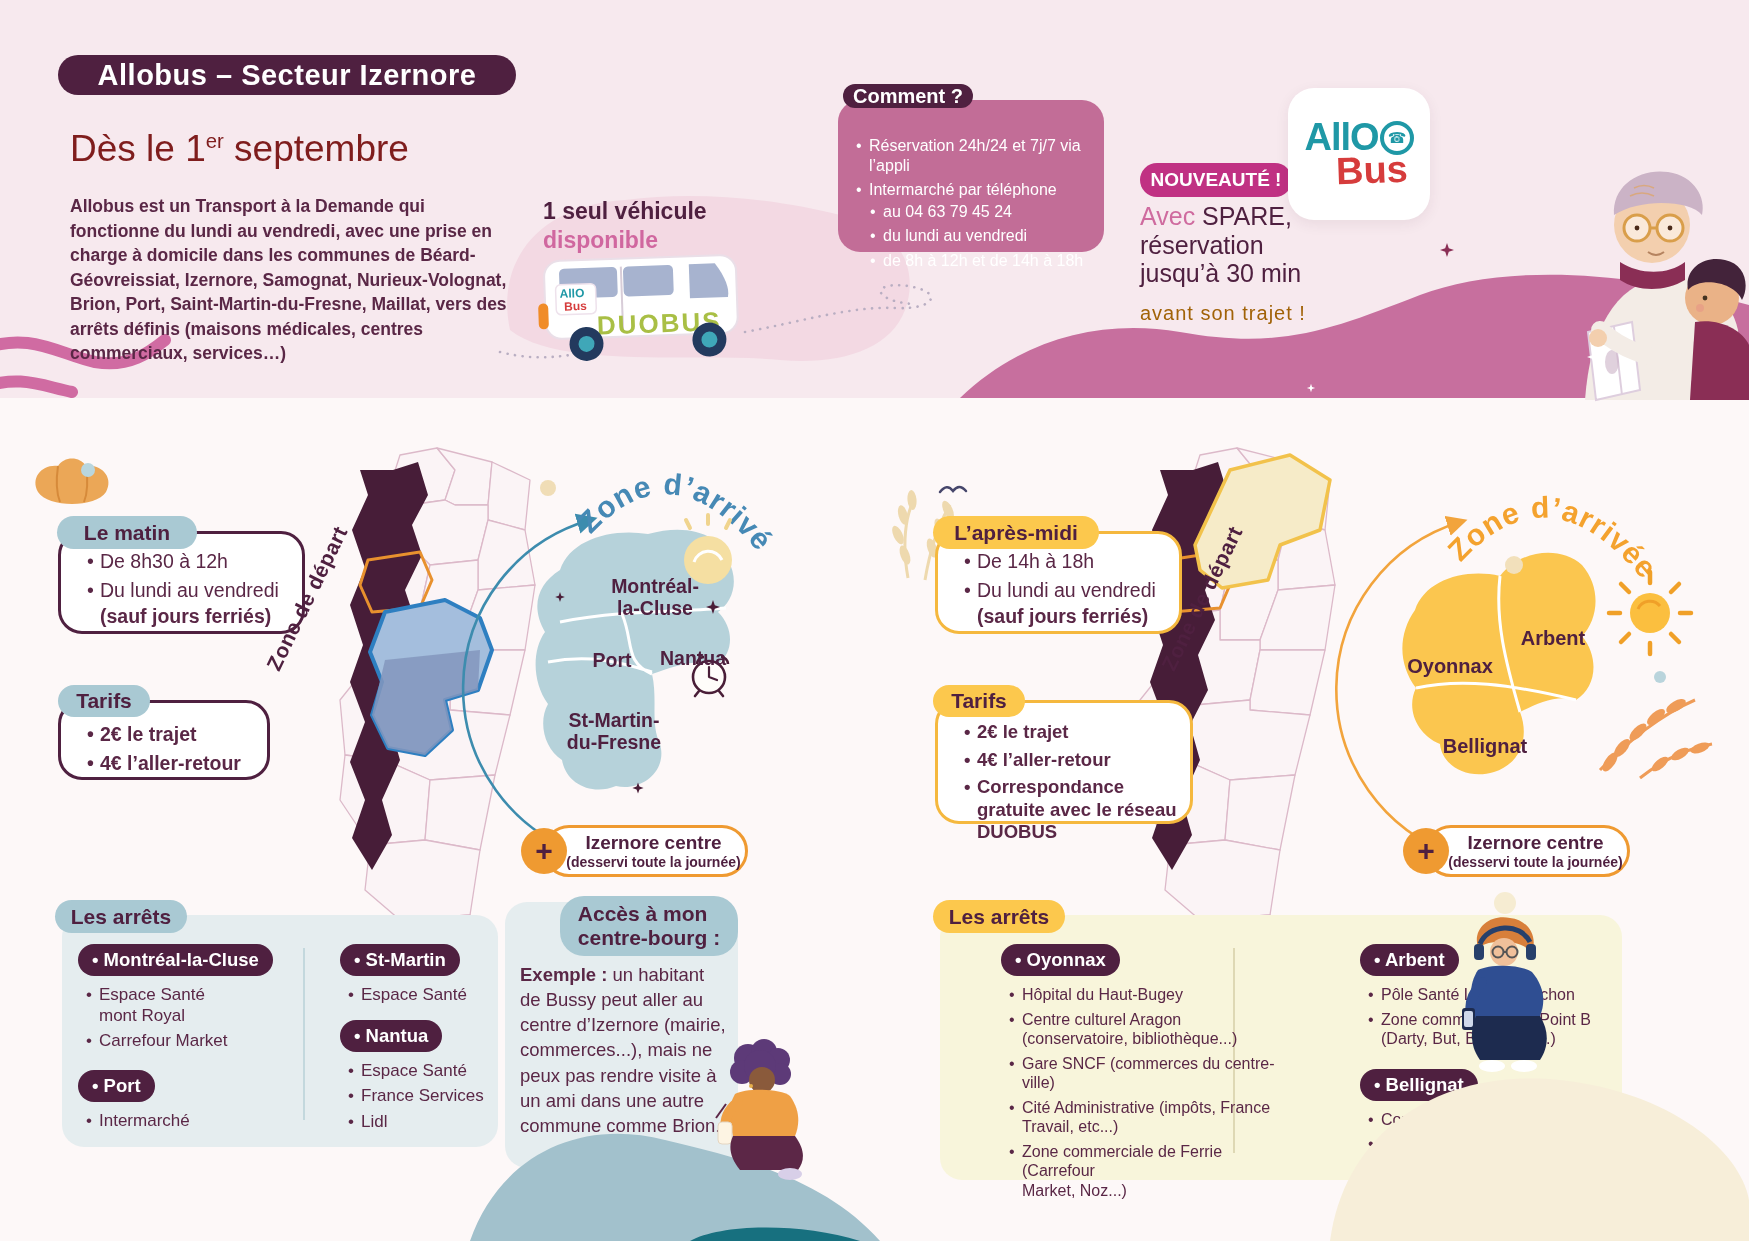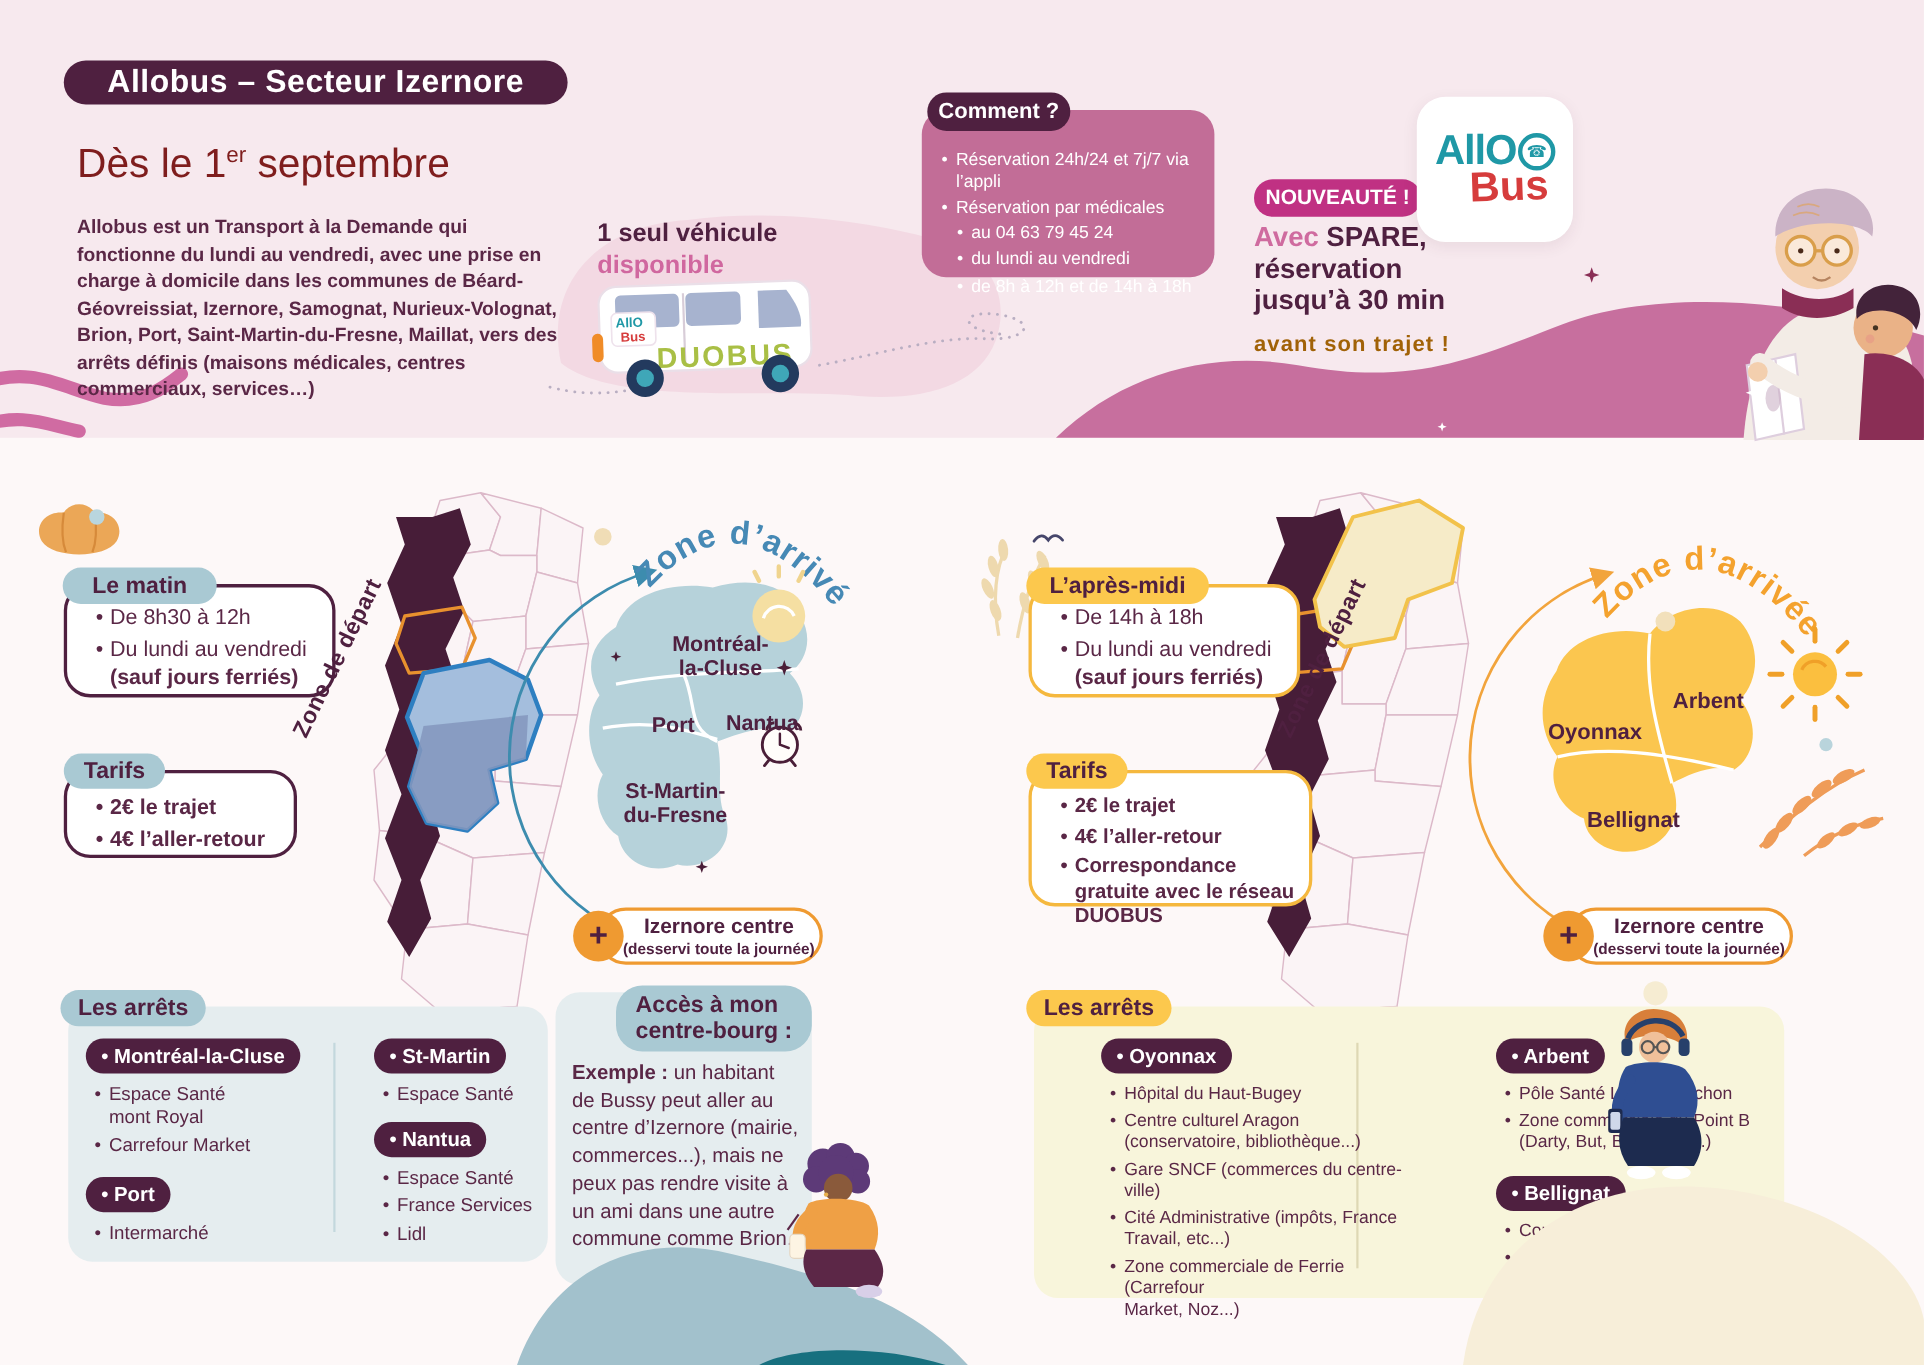--- a/index.html
+++ b/index.html
@@ -232,36 +232,36 @@
   </div>
 
   <p class="abs" style="left:70px;top:194px;width:438px;font-size:17.5px;font-weight:700;line-height:1.4;color:#5a2746">Allobus est un Transport à la Demande qui fonctionne du lundi au vendredi, avec une prise en charge à domicile dans les communes de Béard-Géovreissiat, Izernore, Samognat, Nurieux-Volognat, Brion, Port, Saint-Martin-du-Fresne, Maillat, vers des arrêts définis (maisons médicales, centres commerciaux, services…)</p>
 
   <div class="abs" style="left:543px;top:198px;font-size:23px;font-weight:700;color:#4f2040">1 seul véhicule</div>
   <div class="abs" style="left:543px;top:227px;font-size:23px;font-weight:700;color:#d0679f">disponible</div>
 
   <div class="abs" style="left:838px;top:100px;width:266px;height:152px;background:#c26d97;border-radius:22px">
     <div style="padding:36px 12px 0 16px;color:#fff;font-size:16px;line-height:1.26">
       <div class="li">Réservation 24h/24 et 7j/7 via l’appli</div>
-      <div class="li" style="margin-bottom:2px">Réservation par médicales</div>
+      <div class="li" style="margin-bottom:2px">Intermarché par téléphone</div>
       <div style="padding-left:14px">
         <div class="li">au 04 63 79 45 24</div>
         <div class="li">du lundi au vendredi</div>
         <div class="li">de 8h à 12h et de 14h à 18h</div>
       </div>
     </div>
   </div>
-  <div class="abs pill pill-dark" style="left:843px;top:84px;width:130px;height:35px;font-size:20px">
+  <div class="abs pill pill-dark" style="left:843px;top:84px;width:130px;height:24px;font-size:20px">
     <span>Comment ?</span>
   </div>
 
   <div class="abs pill pill-magenta" style="left:1140px;top:163px;width:152px;height:34px;font-size:19px">
     <span>NOUVEAUTÉ !</span>
   </div>
-  <div class="abs" style="left:1140px;top:202px;font-size:25px;font-weight:700;line-height:1.14;color:#4f2040">
+  <div class="abs" style="left:1140px;top:202px;font-size:25px;font-weight:400;line-height:1.14;color:#4f2040">
     <div><span style="color:#cf6b9f">Avec</span><span> SPARE,</span></div>
     <div>réservation</div>
     <div>jusqu’à 30 min</div>
     <div style="font-size:20px;color:#a16207;letter-spacing:1px;margin-top:14px">avant son trajet !</div>
   </div>
 
   <div class="abs logo-card" style="left:1288px;top:88px;width:142px;height:132px">
     <div class="logo-top">
       <span>AllO</span>
         <span class="logo-phone">☎</span>

